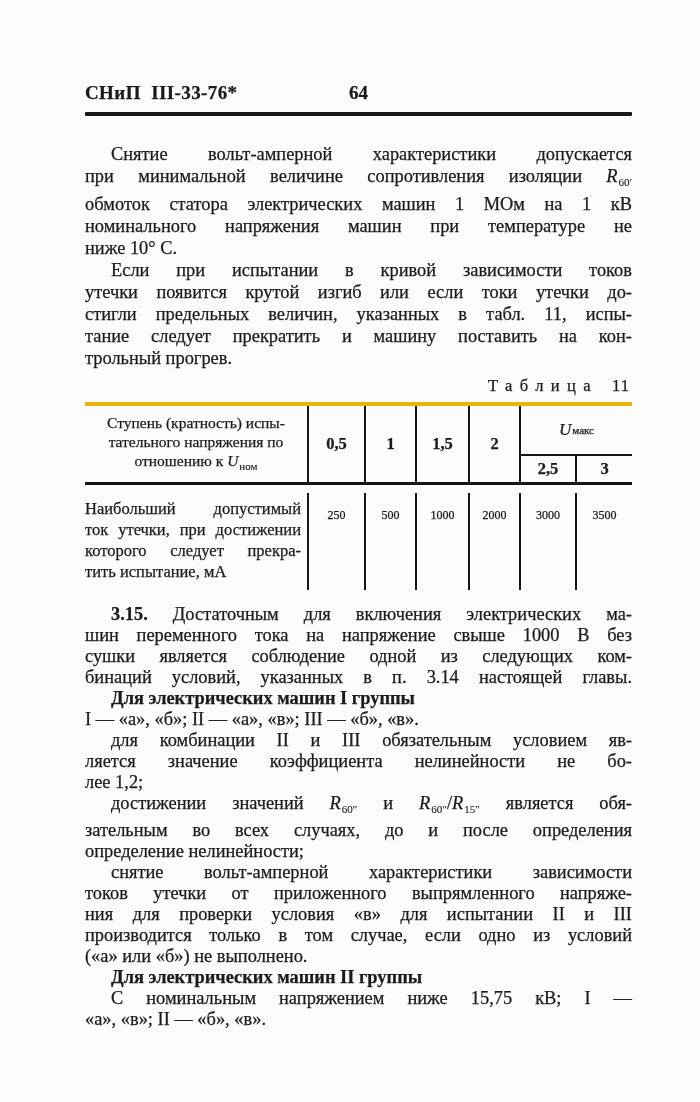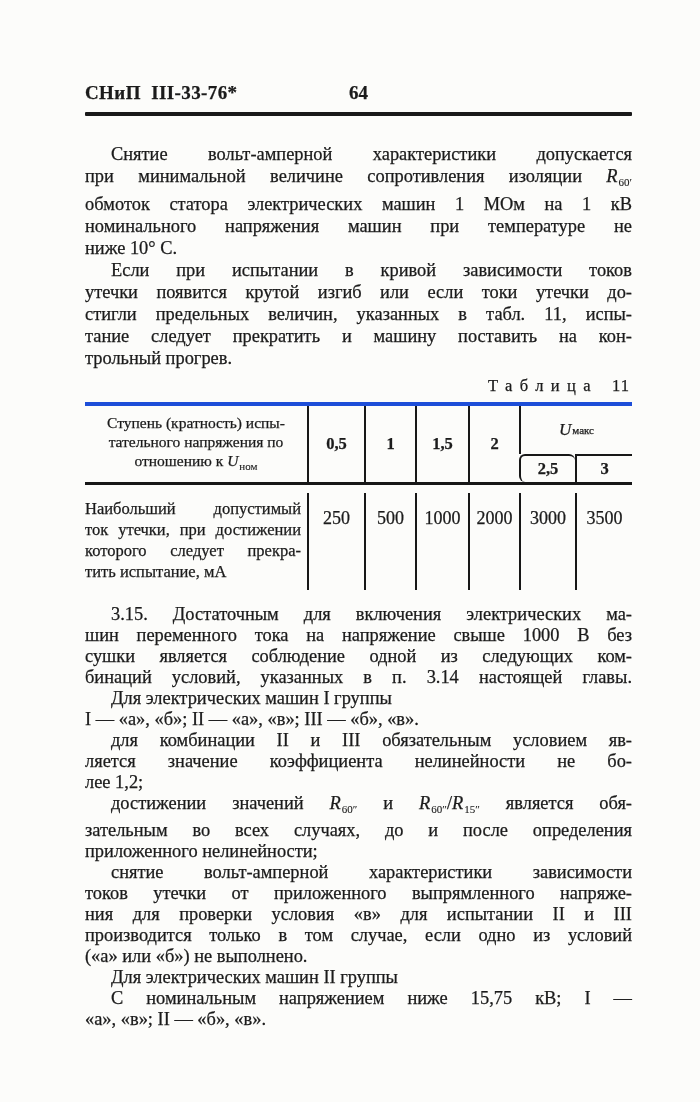--- a/index.html
+++ b/index.html
@@ -20,57 +20,57 @@
   .hdr .code{letter-spacing:0.4px;white-space:pre;}
   .hdr .pnum{position:absolute;left:0;right:0;top:0;text-align:center;}
   .rule{height:4px;background:#191919;margin-top:8px;border-radius:1px;}
   
   .doc-body{font-size:18.4px;}
   .para{margin:0;}
   .tline{line-height:22px;white-space:nowrap;}
   .tight .tline{line-height:21px;}
   .tline.just{text-align:justify;text-align-last:justify;}
   .tline.ind{text-indent:26px;}
-  .bd{font-weight:400;margin-top:24px;}
+  .bd{font-weight:700;margin-top:24px;}
   .it{font-style:italic;}
   .frm .base{font-style:italic;}
   .frm .sb{font-size:11px;vertical-align:-4px;margin-left:1px;-webkit-text-stroke:0.1px #1b1b1b;}
   .intro{margin-top:27px;}
   .after{margin-top:14px;}
   
   .tcap{margin:7px 2px 6px 0;text-align:right;font-size:16.5px;}
   .tcap .w{letter-spacing:0.45em;}
   .tcap .n{margin-left:14px;letter-spacing:1px;}
   
-  .tbl{width:547px;border-top:4px solid #1d4ed8;}
+  .tbl{width:547px;border-top:4px solid #eab308;}
   .tbl-head{
     display:grid;
     grid-template-columns:222px 57px 51px 53px 51px 56px 57px;
     grid-template-rows:48px 28px;
     border-bottom:3px solid #171717;
   }
   .tbl-head>div{display:flex;align-items:center;justify-content:center;}
   .h-stub{grid-column:1;grid-row:1/3;flex-direction:column;font-size:15.5px;}
   .h-stub .tline{line-height:19px;text-align:center;white-space:nowrap;}
   .h-col{grid-row:1/3;border-left:2px solid #171717;font-size:16.5px;font-weight:700;}
   .h-umax{grid-column:6/8;grid-row:1;border-left:2px solid #171717;font-size:17px;}
   .h-umax .base{font-style:italic;}
   .h-umax .sb{font-size:11px;vertical-align:-4px;margin-left:1px;}
   .h-sub{grid-row:2;border-top:2px solid #171717;font-size:16.5px;font-weight:700;}
-  .h-sub.s1{grid-column:6;border-left:2px solid #171717;border-radius:6px;}
+  .h-sub.s1{grid-column:6;border-left:2px solid #171717;}
   .h-sub.s2{grid-column:7;border-left:2px solid #171717;}
   .tbl-body{
     display:grid;
     grid-template-columns:222px 57px 51px 53px 51px 56px 57px;
     min-height:86px;
     margin-top:8px;
   }
   .b-label{font-size:16.5px;padding:5px 6px 8px 0;}
   .b-label .tline{line-height:21px;}
-  .b-val{border-left:2px solid #171717;text-align:center;padding-top:15px;font-size:18px;}
+  .b-val{border-left:2px solid #171717;text-align:center;padding-top:15px;font-size:12px;}
 </style>
 </head>
 <body>
 
 <div class="page">
 
   <div class="hdr">
     <span class="code">СНиП  III-33-76*</span>
     <span class="pnum">64</span>
   </div>
@@ -147,21 +147,21 @@
           <div class="tline"><span>I — «а», «б»; II — «а», «в»; III — «б», «в».</span></div>
         </div>
       <div class="para">
           <div class="tline just ind"><span>для комбинации II и III обязательным условием яв-</span></div>
           <div class="tline just"><span>ляется значение коэффициента нелинейности не бо-</span></div>
           <div class="tline"><span>лее 1,2;</span></div>
         </div>
       <div class="para">
           <div class="tline just ind"><span>достижении значений </span><span class="frm"><span class="base it">R</span><span class="sb">60″</span></span><span> и </span><span class="frm"><span class="base it">R</span><span class="sb">60″</span></span><span>/</span><span class="frm"><span class="base it">R</span><span class="sb">15″</span></span><span> является обя-</span></div>
           <div class="tline just"><span>зательным во всех случаях, до и после определения</span></div>
-          <div class="tline"><span>приложенного нелинейности;</span></div>
+          <div class="tline"><span>определение нелинейности;</span></div>
         </div>
       <div class="para">
           <div class="tline just ind"><span>снятие вольт-амперной характеристики зависимости</span></div>
           <div class="tline just"><span>токов утечки от приложенного выпрямленного напряже-</span></div>
           <div class="tline just"><span>ния для проверки условия «в» для испытании II и III</span></div>
           <div class="tline just"><span>производится только в том случае, если одно из условий</span></div>
           <div class="tline"><span>(«а» или «б») не выполнено.</span></div>
         </div>
       <div class="para">
           <div class="tline ind"><span class="bd">Для электрических машин II группы</span></div>

